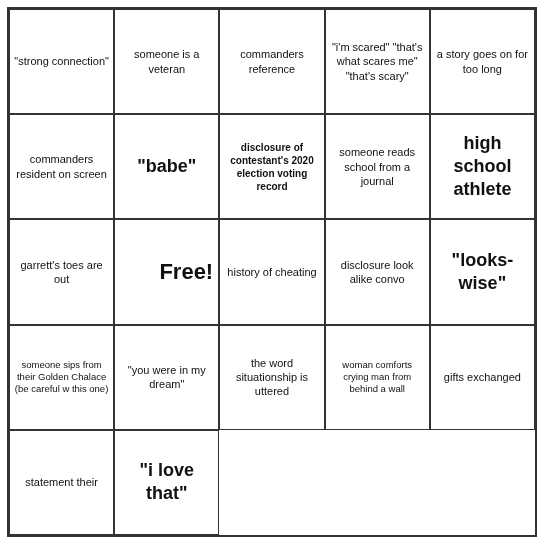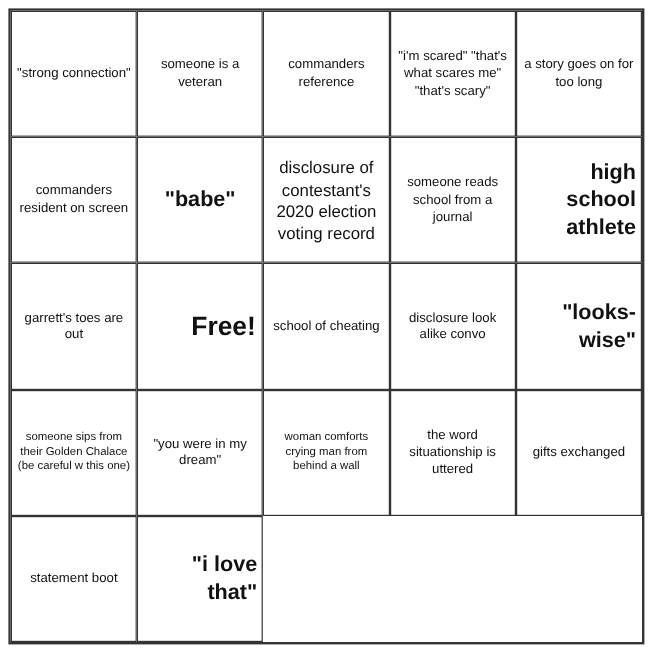--- a/index.html
+++ b/index.html
@@ -33,42 +33,41 @@
       background: #fff;
     }
     .cell.free {
       font-size: 22px;
       font-weight: bold;
       padding-left: 43px;
     }
     .cell.large-text {
       font-size: 18px;
       font-weight: bold;
-      text-align: right;
     }
   </style>
 </head>
 <body>
 
 <div class="bingo-card">
 <div class="cell">"strong connection"</div>
     <div class="cell">someone is a veteran</div>
     <div class="cell">commanders reference</div>
     <div class="cell">"i'm scared" "that's what scares me" "that's scary"</div>
     <div class="cell">a story goes on for too long</div>
     <div class="cell">commanders resident on screen</div>
     <div class="cell large-text">"babe"</div>
-    <div class="cell" style="font-size: 14px;">disclosure of contestant's 2020 election voting record</div>
+    <div class="cell" style="font-size: 10px; font-weight: bold;">disclosure of contestant's 2020 election voting record</div>
     <div class="cell">someone reads school from a journal</div>
     <div class="cell large-text">high school athlete</div>
     <div class="cell">garrett's toes are out</div>
     <div class="cell free">Free!</div>
-    <div class="cell">school of cheating</div>
+    <div class="cell">history of cheating</div>
     <div class="cell">disclosure look alike convo</div>
     <div class="cell large-text">"looks-wise"</div>
     <div class="cell" style="font-size: 9.5px;">someone sips from their Golden Chalace (be careful w this one)</div>
     <div class="cell">"you were in my dream"</div>
+    <div class="cell">the word situationship is uttered</div>
     <div class="cell" style="font-size: 9.5px;">woman comforts crying man from behind a wall</div>
-    <div class="cell">the word situationship is uttered</div>
     <div class="cell">gifts exchanged</div>
-    <div class="cell">statement boot</div>
+    <div class="cell">statement their</div>
     <div class="cell large-text">"i love that"</div>
   </div>
 
 </body></html>

